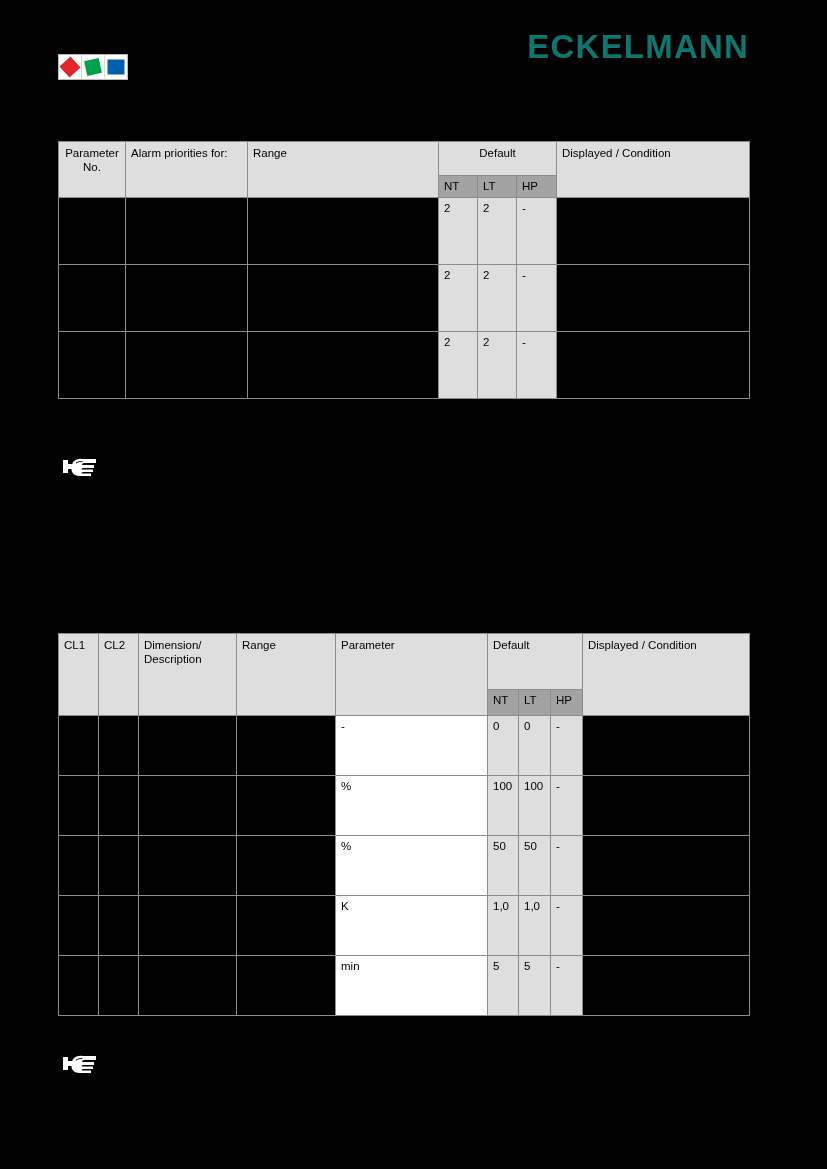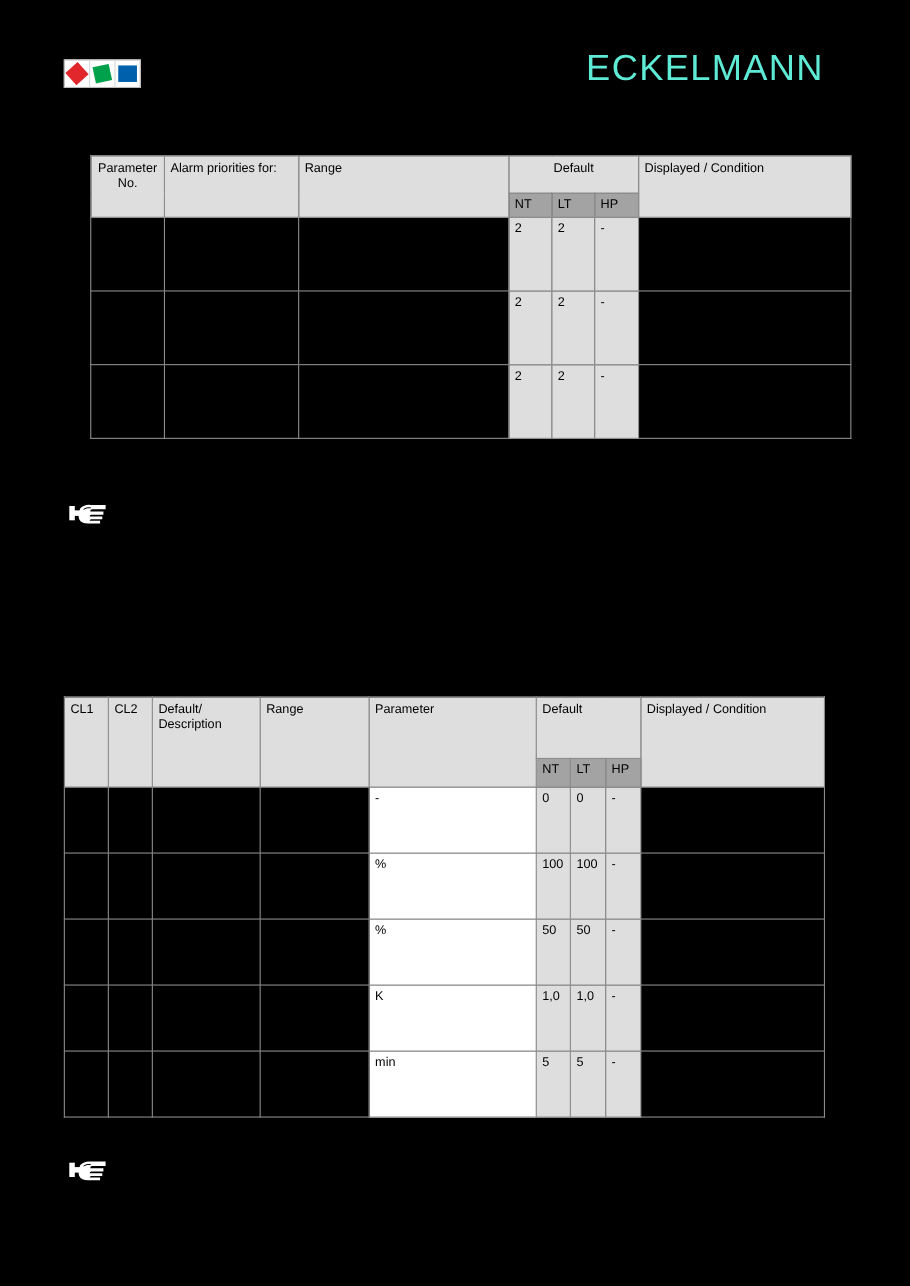--- a/index.html
+++ b/index.html
@@ -47,26 +47,26 @@
     transform: translate(-50%,-50%) rotate(-12deg);
   }
   .logo-shape.blue {
     background: #0060ac;
     width: 17px; height: 15px;
     transform: translate(-50%,-50%) rotate(0deg);
   }
 
   .brand-wordmark {
     position: absolute;
-    right: 78px; top: 45px;
+    right: 78px; top: 30px;
     font-family: "Liberation Sans", sans-serif;
     font-size: 33px;
     letter-spacing: 1.2px;
-    color: #5eead4;
-    font-weight: 400;
+    color: #0f766e;
+    font-weight: 700;
     line-height: 1;
     white-space: nowrap;
   }
 
   
   .param-table {
     position: absolute;
     border-collapse: collapse;
     table-layout: fixed;
     font-size: 11.5px;
@@ -96,21 +96,20 @@
   .cell-black {
     background: #000000;
     border-color: #000000;
     color: #000000;
   }
 
   
   #table-alarm-priorities {
     left: 58px; top: 141px;
     width: 691px;
-    margin-left: 24px;
   }
   #table-alarm-priorities .hdr-top { height: 34px; }
   #table-alarm-priorities .hdr-bot { height: 22px; }
   #table-alarm-priorities tbody tr { height: 67px; }
   #table-alarm-priorities td.num { font-size: 11.5px; }
 
   
   #table-parameters {
     left: 58px; top: 633px;
     width: 691px;
@@ -223,21 +222,21 @@
       <col style="width:31px">
       <col style="width:32px">
       <col style="width:32px">
       <col style="width:167px">
     </colgroup>
     <thead>
       <tr class="hdr-top">
         <th class="hdr-cell" rowspan="2">CL1</th>
         <th class="hdr-cell" rowspan="2">CL2</th>
         <th class="hdr-cell" rowspan="2">
-          <span>Default/</span><br>
+          <span>Dimension/</span><br>
           <span>Description</span>
         </th>
         <th class="hdr-cell" rowspan="2">Range</th>
         <th class="hdr-cell" rowspan="2">Parameter</th>
         <th class="hdr-cell" colspan="3">Default</th>
         <th class="hdr-cell" rowspan="2">Displayed / Condition</th>
       </tr>
       <tr class="hdr-bot">
         <th class="hdr-sub" style="text-align:left">NT</th>
         <th class="hdr-sub" style="text-align:left">LT</th>

